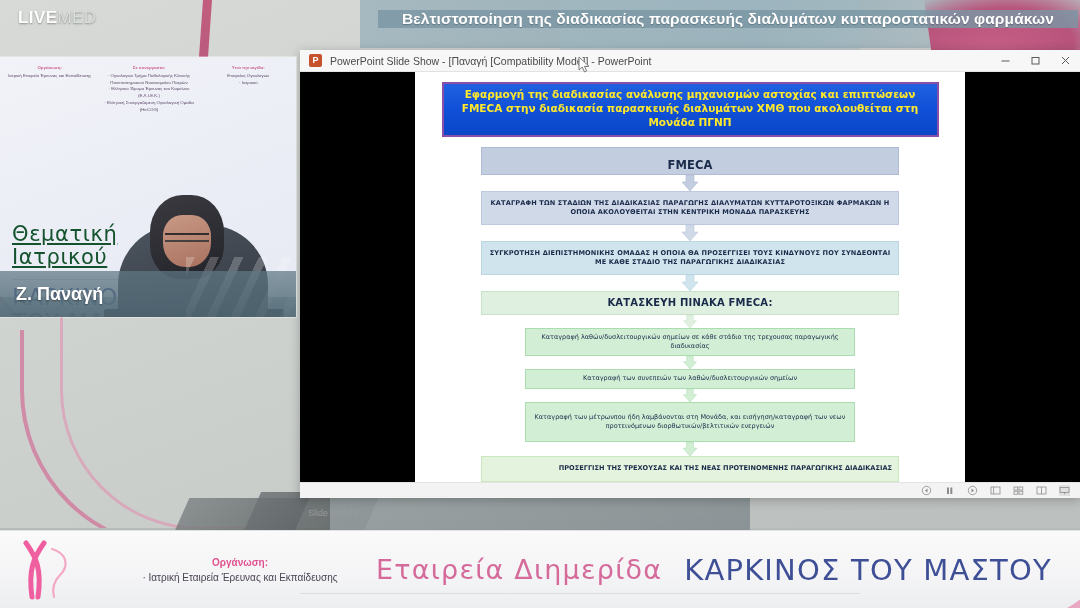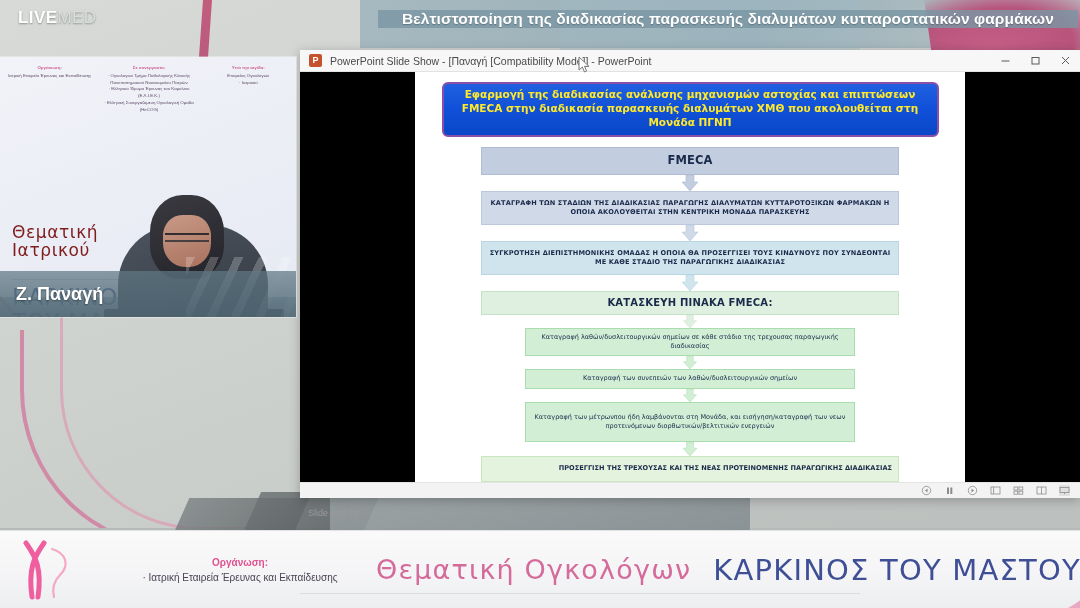--- a/index.html
+++ b/index.html
@@ -121,22 +121,22 @@
   }
   .cam .orgrow {
     position: absolute; left: 4px; top: 8px; width: 290px;
     display: flex; gap: 8px; font-size: 4.4px; line-height: 1.55;
     color: #5a4a66;
   }
   .cam .orgcol { flex: 1; text-align: center; }
   .cam .orgcol .hd { color: #cc5c90; font-weight: bold; display: block; margin-bottom: 1px; }
   .cam .evt1 {
     position: absolute; left: 12px; top: 166px;
-    color: #7f1d1d; font-size: 17px; line-height: 1.08;
-    font-family: "DejaVu Sans", sans-serif; letter-spacing: .6px;
+    color: #14532d; font-size: 21px; line-height: 1.08;
+    font-family: "DejaVu Sans", sans-serif; letter-spacing: .6px; text-decoration: underline;
   }
   .cam .evt2 {
     position: absolute; left: 12px; top: 228px;
     color: #4a5aa0; font-size: 23px; line-height: 1.08;
     font-family: "DejaVu Sans", sans-serif; letter-spacing: .6px;
   }
   .cam .rule {
     position: absolute; left: 12px; top: 222px; width: 252px; height: 1px;
     background: #c9cde0;
   }
@@ -219,41 +219,41 @@
   .ppt .stage {
     flex: 1; background: #000; position: relative; overflow: hidden;
     display: flex; align-items: stretch; justify-content: center;
   }
   .slide {
     width: 550px; background: #ffffff; position: relative;
     padding: 6px 8px 4px;
   }
   .slide .bannertitle {
     margin: 4px auto 0; width: 497px;
-    border: 2px solid #8b4fa8; border-radius: 6px;
+    border: 2px solid #8b4fa8; border-radius: 0;
     background: linear-gradient(180deg, #2060e0 0%, #1050d8 50%, #0a47c8 100%);
     padding: 4px 8px 5px;
     text-align: center;
   }
   .slide .bannertitle .bt {
     color: #ffe92a; font-size: 10.5px; font-weight: bold; line-height: 1.32;
     font-family: "DejaVu Sans", sans-serif;
   }
 
   .flow { margin: 10px 4px 0; }
   .fbox {
     text-align: center; color: #1a2a4a;
     font-family: "DejaVu Sans", sans-serif;
     display: flex; align-items: center; justify-content: center;
   }
   .fbox.wide { width: 418px; margin: 0 auto; }
   .fbox.narrow { width: 330px; margin: 0 auto; }
   .fbox .txt { line-height: 1.32; padding: 0 6px; }
 
-  .b-head { background: #c3cde0; border: 1px solid #b0bcd4; height: 28px; }
+  .b-head { background: #c3cde0; border: 1px solid #b0bcd4; height: 28px; align-items: flex-end; }
   .b-head .txt { font-size: 11.5px; font-weight: bold; letter-spacing: .5px; }
   .b-blue1 { background: #cfd9e8; border: 1px solid #bcc8dc; height: 34px; }
   .b-blue2 { background: #cfe4ec; border: 1px solid #b9d6e2; height: 34px; }
   .b-grn-l { background: #dff0e0; border: 1px solid #c6e3c9; height: 24px; }
   .b-grn-m { background: #d2efd5; border: 1px solid #a9dcae; height: 28px; }
   .b-grn-m2{ background: #d2efd5; border: 1px solid #a9dcae; height: 20px; }
   .b-grn-m3{ background: #d2efd5; border: 1px solid #a9dcae; height: 40px; }
   .b-grn-p { background: #e4f3dd; border: 1px solid #cbe7c0; height: 26px; justify-content: flex-end; }
 
   .b-head .txt, .b-blue1 .txt, .b-blue2 .txt { font-size: 6.6px; font-weight: bold; letter-spacing: .15px; }
@@ -539,21 +539,21 @@
     <div class="ribbon">
       <svg width="80" height="62" viewBox="0 0 80 62">
         <path d="M18 4 C28 18, 34 30, 30 58 M36 4 C26 18, 20 30, 24 58" fill="none" stroke="#ef5fa0" stroke-width="5" stroke-linecap="round"></path>
         <path d="M44 10 C58 14, 62 26, 52 36 C46 42, 44 50, 46 58" fill="none" stroke="#f4a8c6" stroke-width="2.2" stroke-linecap="round"></path>
       </svg>
     </div>
     <div class="orgblock">
       <span class="hd">Οργάνωση:</span>
       <span>· Ιατρική Εταιρεία Έρευνας και Εκπαίδευσης</span>
     </div>
-    <div class="ev1">Θεματική Ογκολόγων</div>
+    <div class="ev1">Εταιρεία Διημερίδα</div>
     <div class="ev2">ΚΑΡΚΙΝΟΣ ΤΟΥ ΜΑΣΤΟΥ</div>
     <div class="art">
 
       <div class="swirl"></div>
     </div>
     <div class="underline"></div>
   </div>
 
 </div>
 

